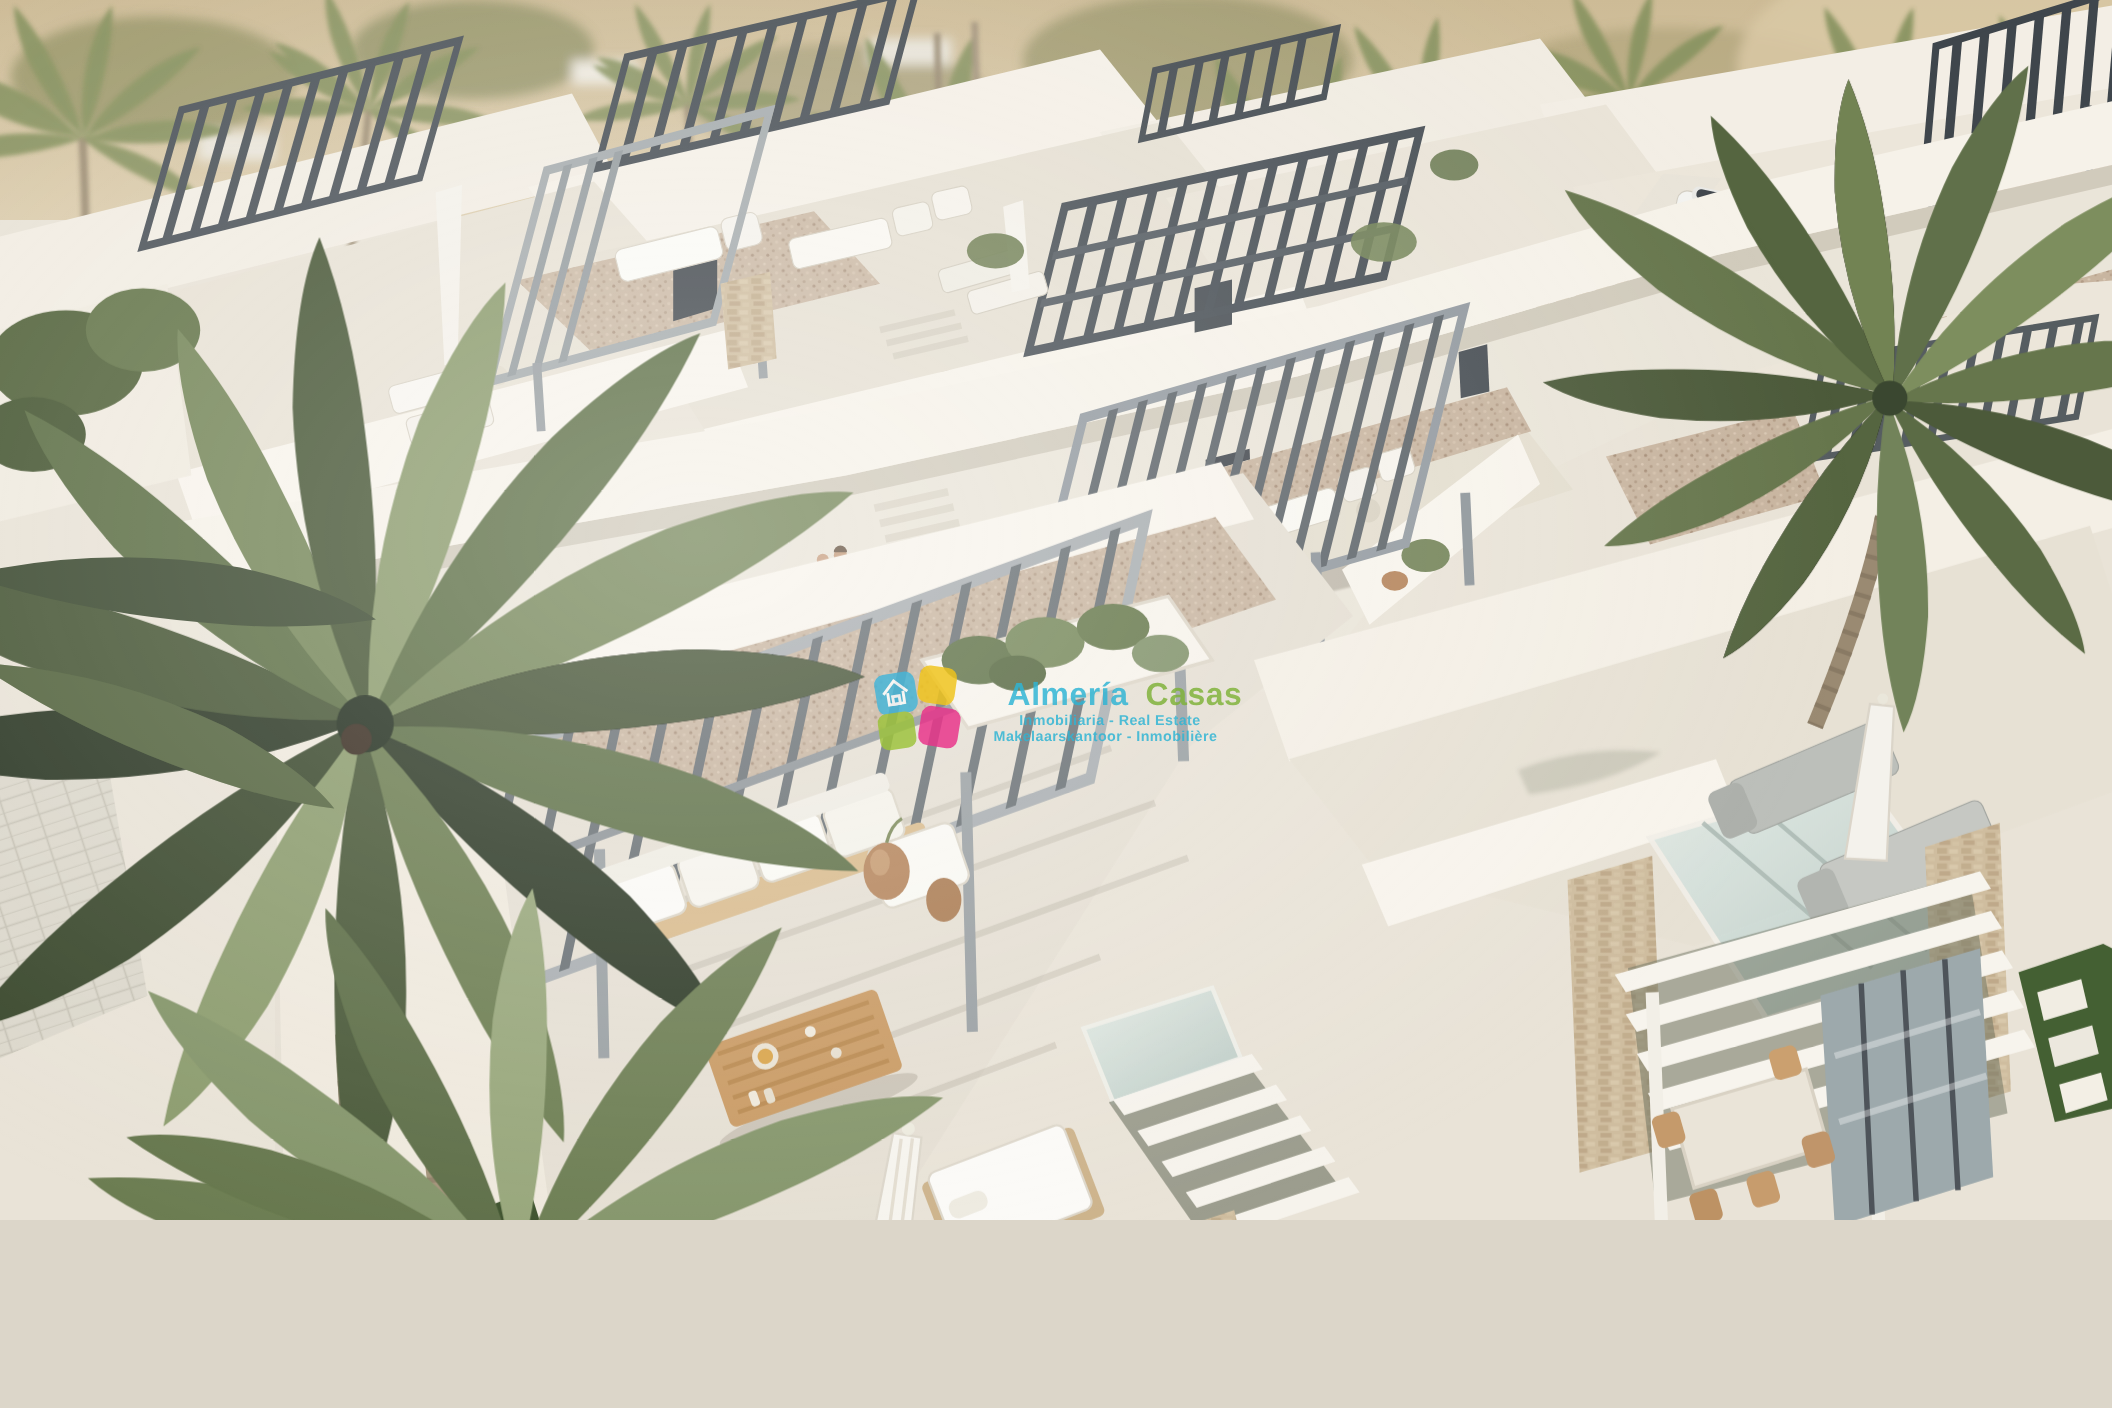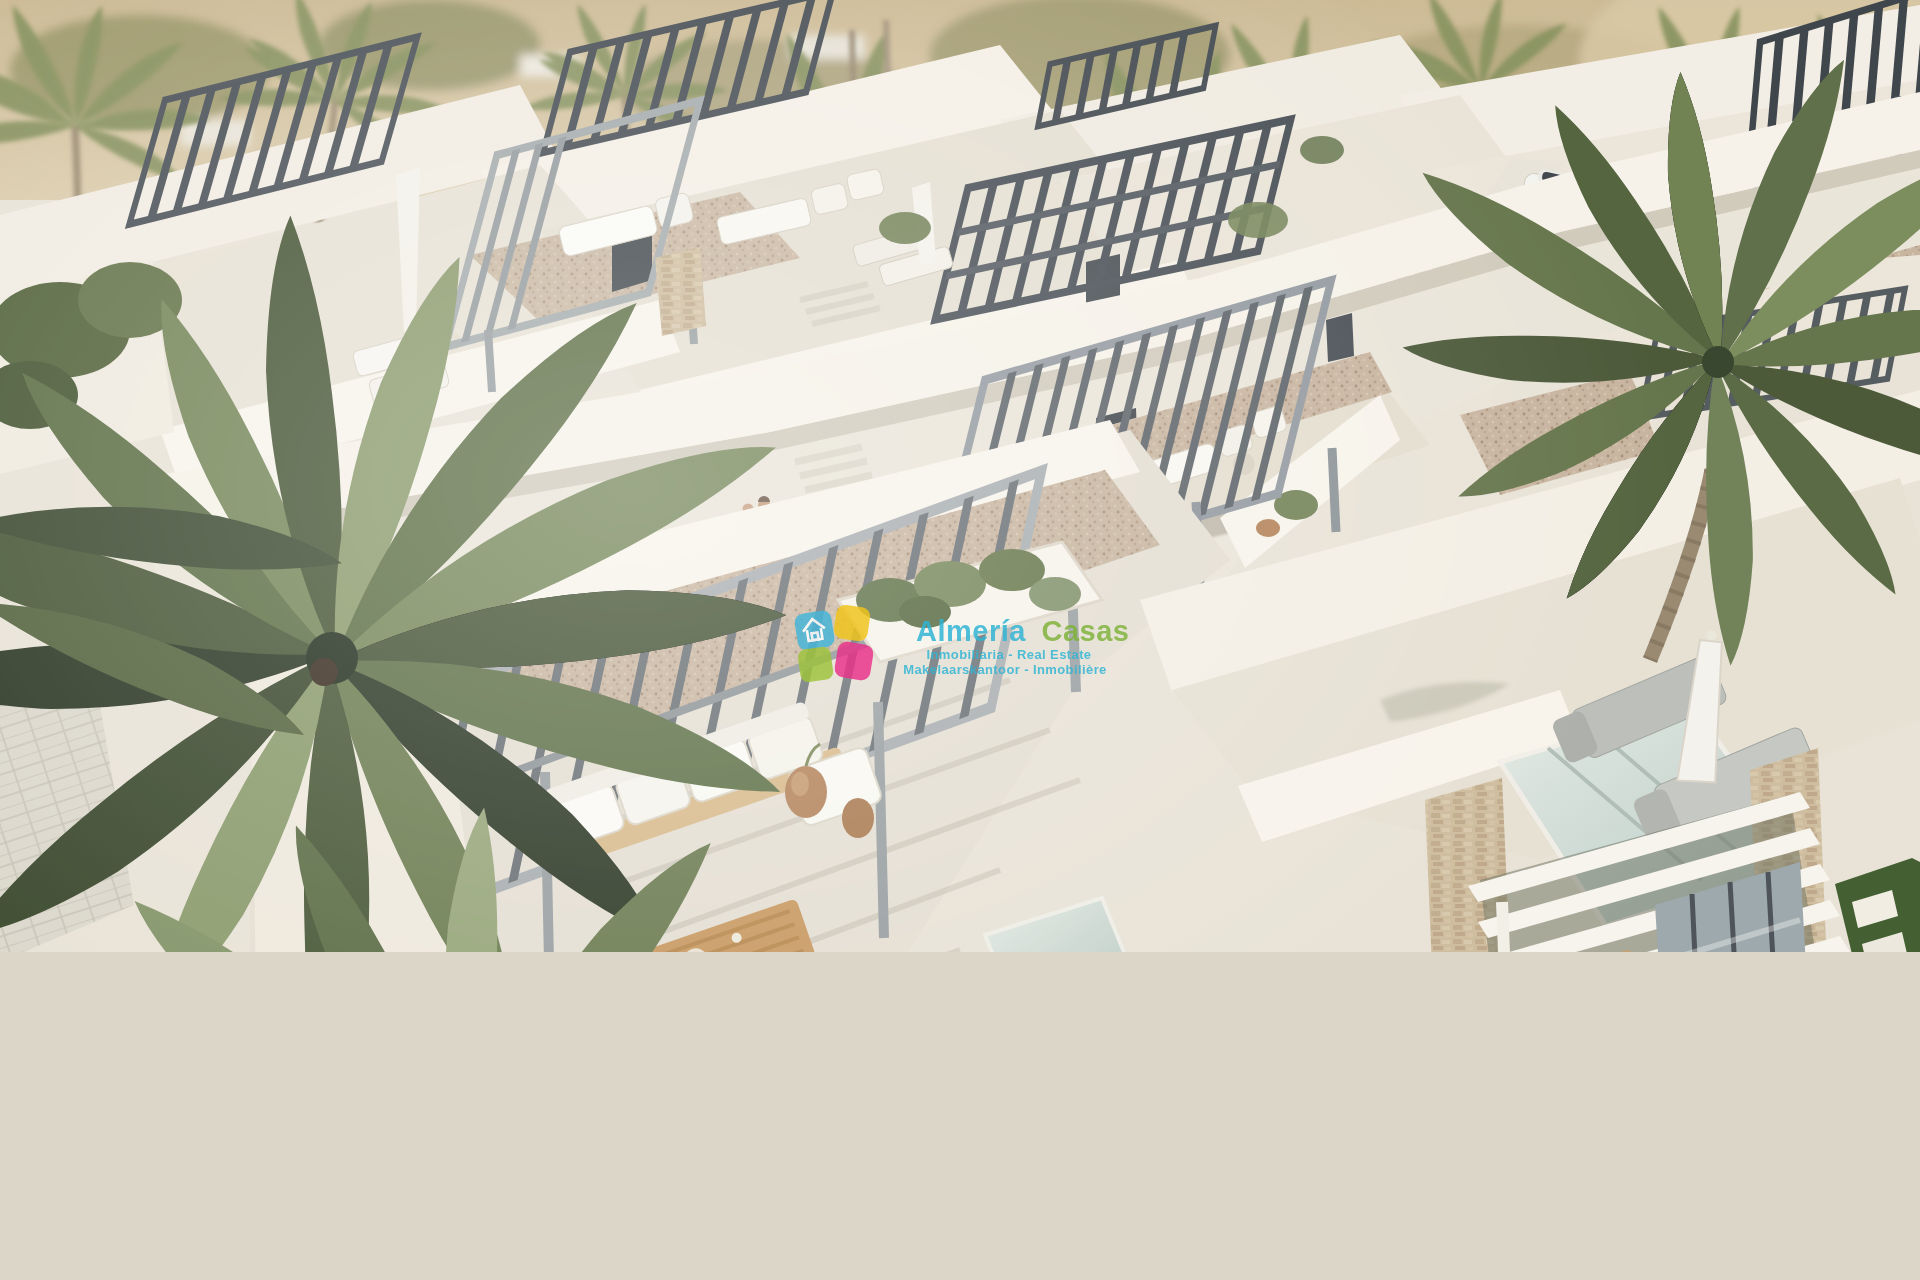--- a/index.html
+++ b/index.html
@@ -1,16 +1,16 @@
 <!DOCTYPE html>
 <html><head>
 <meta charset="utf-8">
 <style>
   html,body{margin:0;padding:0;background:#dcd6c9;}
-  .stage{position:relative;width:1920px;height:952px;overflow:hidden;}
+  .stage{position:relative;width:1920px;height:1109px;overflow:hidden;}
   svg{display:block;}
   text{font-family:"Liberation Sans","DejaVu Sans",sans-serif;}
   .brand-title{font-weight:bold;font-size:29px;letter-spacing:.5px;}
   .brand-tag{font-weight:bold;font-size:13px;letter-spacing:.4px;}
 </style>
 </head>
 <body>
 
 <div class="stage">
 <svg width="1920" height="1280" viewBox="0 0 1920 1280" xmlns="http://www.w3.org/2000/svg">

